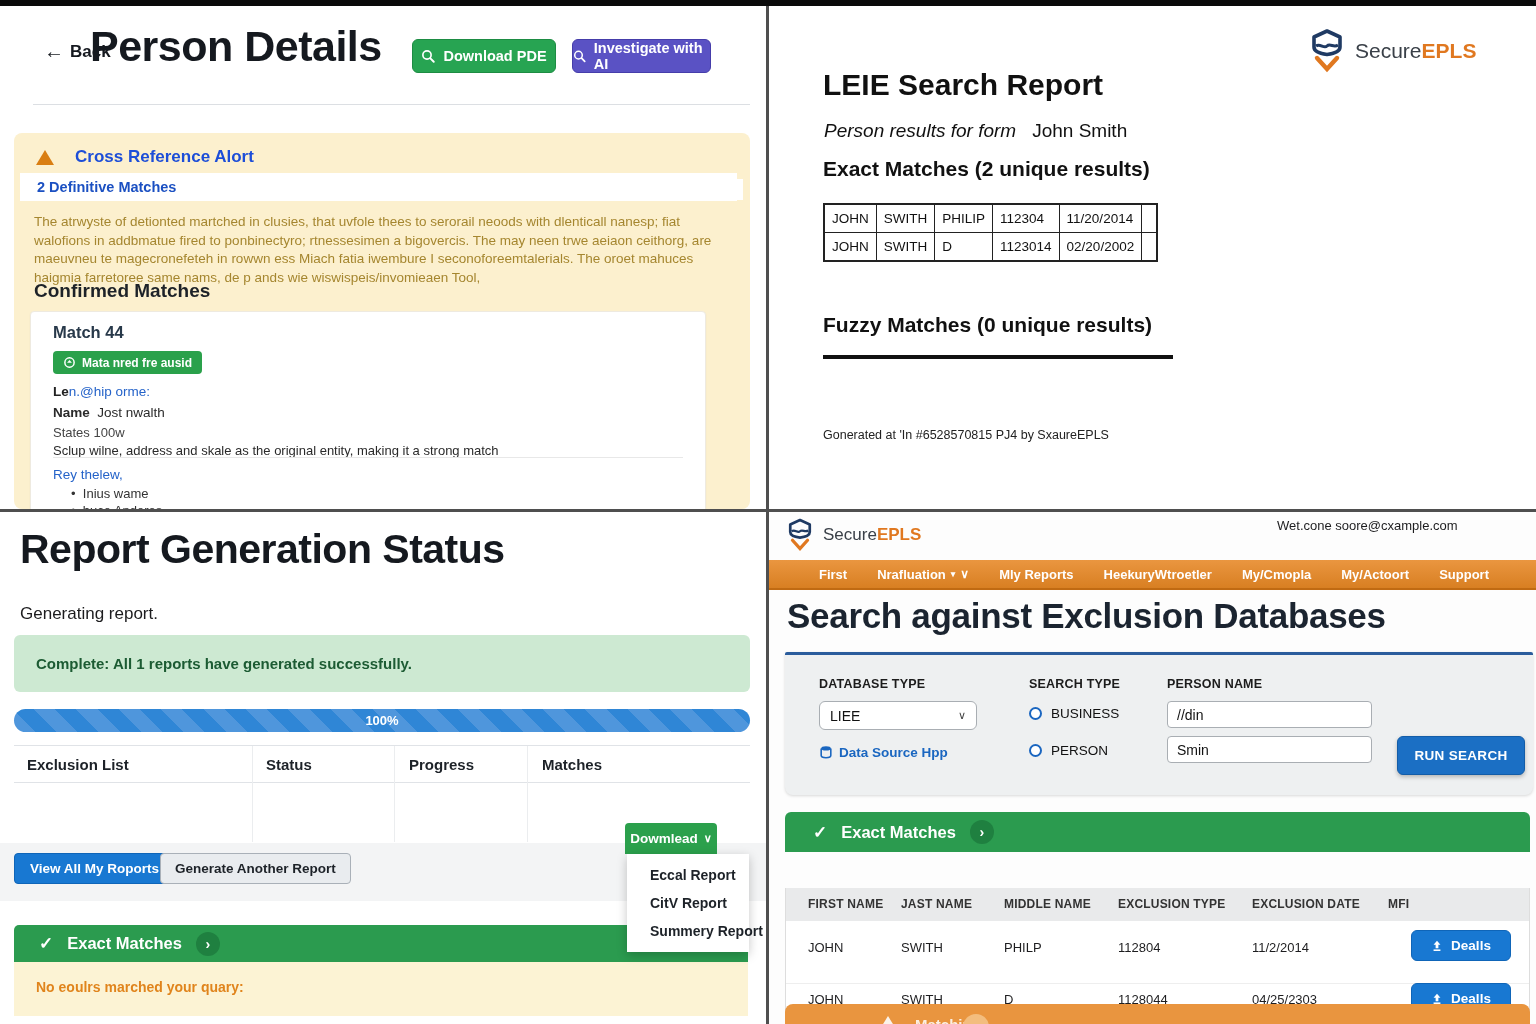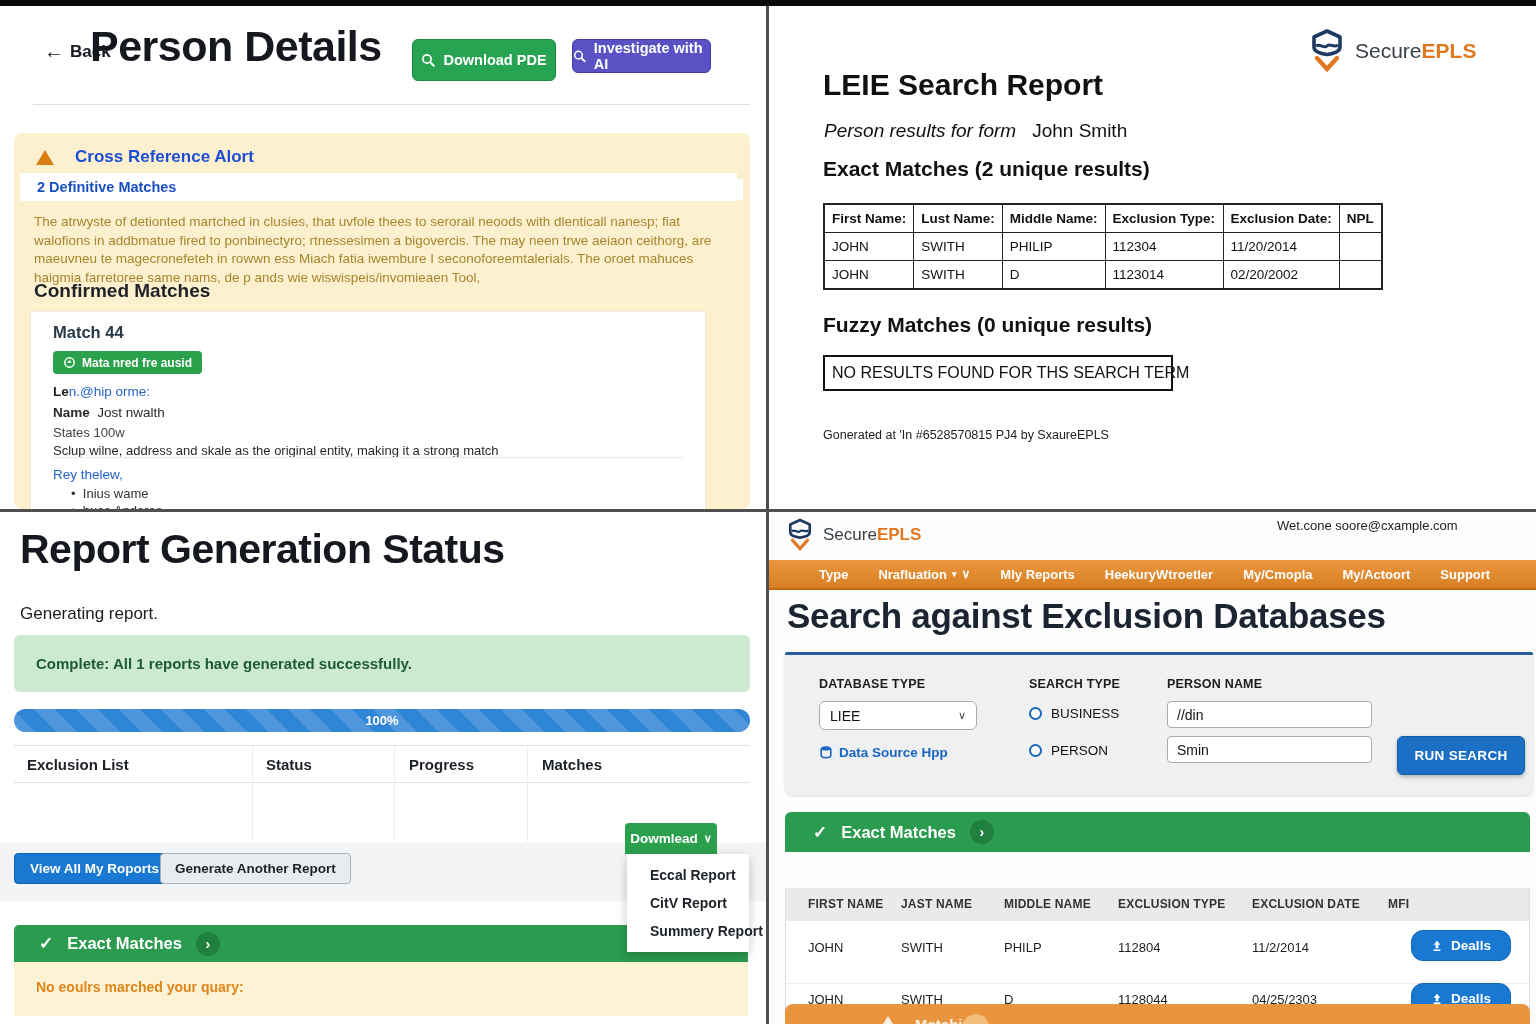--- a/index.html
+++ b/index.html
@@ -12,21 +12,21 @@
   #q-br { left:769px; top:512px; width:767px; height:512px; background:#fdfdfd; }
   #div-v { left:766px; top:0; width:3px; height:1024px; background:#4f4f4f; z-index:50; }
   #div-h { left:0; top:509px; width:1536px; height:3px; background:#4f4f4f; z-index:50; }
   #top-strip { left:0; top:0; width:1536px; height:6px; background:#0a0a0a; z-index:51; }
 
   
   .tl-back { left:44px; top:40px; display:flex; gap:6px; align-items:center; font-size:17px; font-weight:600; color:#15191f; cursor:pointer; }
   .tl-back .arrow { font-size:20px; }
   .tl-title { left:90px; top:22px; font-size:43px; font-weight:700; color:#15191f; letter-spacing:-0.5px; }
   .btn { display:flex; align-items:center; gap:7px; justify-content:center; border-radius:6px; color:#fff; font-size:14.5px; font-weight:600; cursor:pointer; }
-  .tl-btn-green { left:412px; top:39px; width:144px; height:42px; background:#27a452; border:1px solid #1d8c43; }
+  .tl-btn-green { left:412px; top:39px; width:144px; height:34px; background:#27a452; border:1px solid #1d8c43; }
   .tl-btn-purple { left:572px; top:39px; width:139px; height:34px; background:#5a52c4; border:1px solid #453daa; }
   .tl-hr { left:33px; top:104px; width:717px; height:1px; background:#dcdfe3; }
   .tl-alert { left:14px; top:133px; width:736px; height:376px; background:#fcf0ce; border-radius:8px; }
   .tl-alert-head { position:absolute; left:22px; top:14px; display:flex; align-items:center; gap:21px; color:#1d4ed8; font-weight:700; font-size:17px; }
   .tri { width:0; height:0; border-left:9px solid transparent; border-right:9px solid transparent; border-bottom:15px solid #d97e12; }
   .tl-strip { position:absolute; left:6px; top:40px; width:717px; height:28px; background:#fff; display:flex; align-items:center; padding-left:17px; }
   .tl-strip-txt { color:#1b50c2; font-weight:700; font-size:14.5px; }
   .tl-notch { position:absolute; right:7px; top:46px; width:12px; height:21px; background:#fff; }
   .tl-para { position:absolute; left:20px; top:80px; width:700px; color:#a5862f; font-size:13.5px; line-height:18.5px; }
   .tl-confirmed { position:absolute; left:20px; top:147px; color:#1d2228; font-weight:700; font-size:19px; }
@@ -108,21 +108,21 @@
   .radio-p { border:2px solid #1a66c0; }
   .br-input { position:absolute; width:205px; height:27px; background:#fff; border:1px solid #a9aeb3; border-radius:4px; padding:0 9px; font-size:14px; color:#111; font-family:"Liberation Sans",sans-serif; }
   .br-run { position:absolute; left:612px; top:81px; width:128px; height:39px; background:#1b6fc4; border:1px solid #135da8; border-radius:6px; color:#fff; font-size:13.5px; font-weight:700; letter-spacing:.3px; display:flex; align-items:center; justify-content:center; cursor:pointer; box-shadow:0 2px 4px rgba(0,0,0,.25); }
   .br-exact { left:16px; top:300px; width:745px; height:40px; border-radius:6px 6px 0 0; padding-left:28px; z-index:2; }
   .br-card { left:16px; top:340px; width:745px; height:176px; background:#fff; border:1px solid #ddd; border-top:none;margin-top:36px; }
   .br-thead { position:absolute; left:0; top:0; width:100%; height:33px; background:#e9eaeb; }
   .br-th { position:absolute; top:9px; font-size:12px; font-weight:700; color:#333; letter-spacing:.2px; }
   .br-cell { position:absolute; font-size:13px; color:#1d1d1f; }
   .br-r1 { top:52px; } .br-r2 { top:104px; }
   .br-rowline { position:absolute; left:0; top:95px; width:100%; height:1px; background:#eee; }
-  .deal-btn { position:absolute; right:18px; width:100px; height:31px; background:#1878d2; border:1px solid #0f65b8; border-radius:12px; color:#fff; font-size:13.5px; font-weight:700; display:flex; align-items:center; justify-content:center; gap:8px; cursor:pointer; }
+  .deal-btn { position:absolute; right:18px; width:100px; height:31px; background:#1878d2; border:1px solid #0f65b8; border-radius:6px; color:#fff; font-size:13.5px; font-weight:700; display:flex; align-items:center; justify-content:center; gap:8px; cursor:pointer; }
   .br-orange { left:16px; top:492px; width:745px; height:20px; background:#e9953f; border-radius:8px 8px 0 0; overflow:hidden; }
   .br-orange .w-tri { position:absolute; left:95px; top:12px; width:0; height:0; border-left:8px solid transparent; border-right:8px solid transparent; border-bottom:13px solid #fdfdfd; opacity:.9; }
   .br-orange .w-txt { position:absolute; left:130px; top:12px; color:rgba(255,255,255,.85); font-weight:700; font-size:15px; }
   .br-orange .w-circ { position:absolute; left:178px; top:10px; width:26px; height:26px; border-radius:50%; background:#f3bd7e; }
   .sel-caret { font-size:11px; color:#444; }
 </style>
 </head>
 <body>
 
 <div class="abs" id="top-strip"></div>
@@ -199,28 +199,20 @@
     <span class="brand-txt"><span class="brand-secure">Secure</span><span class="brand-epls">EPLS</span></span>
   </div>
   <div class="abs tr-h1">LEIE Search Report</div>
   <div class="abs tr-sub">
     <span class="it">Person results for form</span><span class="nm">John Smith</span>
   </div>
   <div class="abs tr-h2a">Exact Matches (2 unique results)</div>
 
   <table class="abs leie-table">
     <tbody>
-        <tr>
-      <th style="width:84px;">First Name:</th>
-      <th style="width:78px;">Lust Name:</th>
-      <th style="width:92px;">Middle Name:</th>
-      <th style="width:118px;">Exclusion Type:</th>
-      <th style="width:112px;">Exclusion Date:</th>
-      <th style="width:24px;">NPL</th>
-    </tr>
     <tr>
       <td>JOHN</td>
       <td>SWITH</td>
       <td>PHILIP</td>
       <td>112304</td>
       <td>11/20/2014</td>
       <td></td>
     </tr>
     <tr>
       <td>JOHN</td>
@@ -228,21 +220,20 @@
       <td>D</td>
       <td>1123014</td>
       <td>02/20/2002</td>
       <td></td>
     </tr>
   </tbody>
     </table>
 
   <div class="abs tr-h2b">Fuzzy Matches (0 unique results)</div>
   <div class="abs fuzzy-box">
-    <div class="fuzzy-r2">NO RESULTS FOUND FOR THS SEARCH TERM</div>
   </div>
   <div class="abs tr-gen">Gonerated at 'In #6528570815 PJ4 by SxaureEPLS</div>
 </div>
 
 <div class="quad" id="q-bl">
   <div class="abs bl-title">Report Generation Status</div>
   <div class="abs bl-sub">Generating report.</div>
   <div class="abs bl-complete">Complete: All 1 reports have generated successfully.</div>
   <div class="abs bl-progress stripes">
     <span>100%</span>
@@ -287,21 +278,21 @@
   <div class="abs brand br-logo">
     <svg width="30" height="36" viewBox="0 0 40 46">
       <path d="M20 3 L33 9 V19 C33 23 28 25.5 20 26.5 C12 25.5 7 23 7 19 V9 Z" fill="none" stroke="#1f3a63" stroke-width="3.6" stroke-linejoin="round"></path>
       <path d="M9 18 C13 15 17 21 20 18 C23 15 27 20 31 17" fill="none" stroke="#1f3a63" stroke-width="3"></path>
       <path d="M10 30 L20 41 L30 30" fill="none" stroke="#e07820" stroke-width="4.4" stroke-linecap="round"></path>
     </svg>
     <span class="brand-txt"><span class="brand-secure">Secure</span><span class="brand-epls">EPLS</span></span>
   </div>
 
   <div class="abs br-nav">
-    <span class="br-nav-item">Type</span>
+    <span class="br-nav-item">First</span>
     <span class="br-nav-item">
       <span>Nrafluation</span>
       <span style="font-size:9px;">▾</span>
       <span style="font-size:12px;">∨</span>
     </span>
     <span class="br-nav-item">Mly Reports</span>
     <span class="br-nav-item">HeekuryWtroetler</span>
     <span class="br-nav-item">My/Cmopla</span>
     <span class="br-nav-item">My/Actoort</span>
     <span class="br-nav-item">Support</span>

